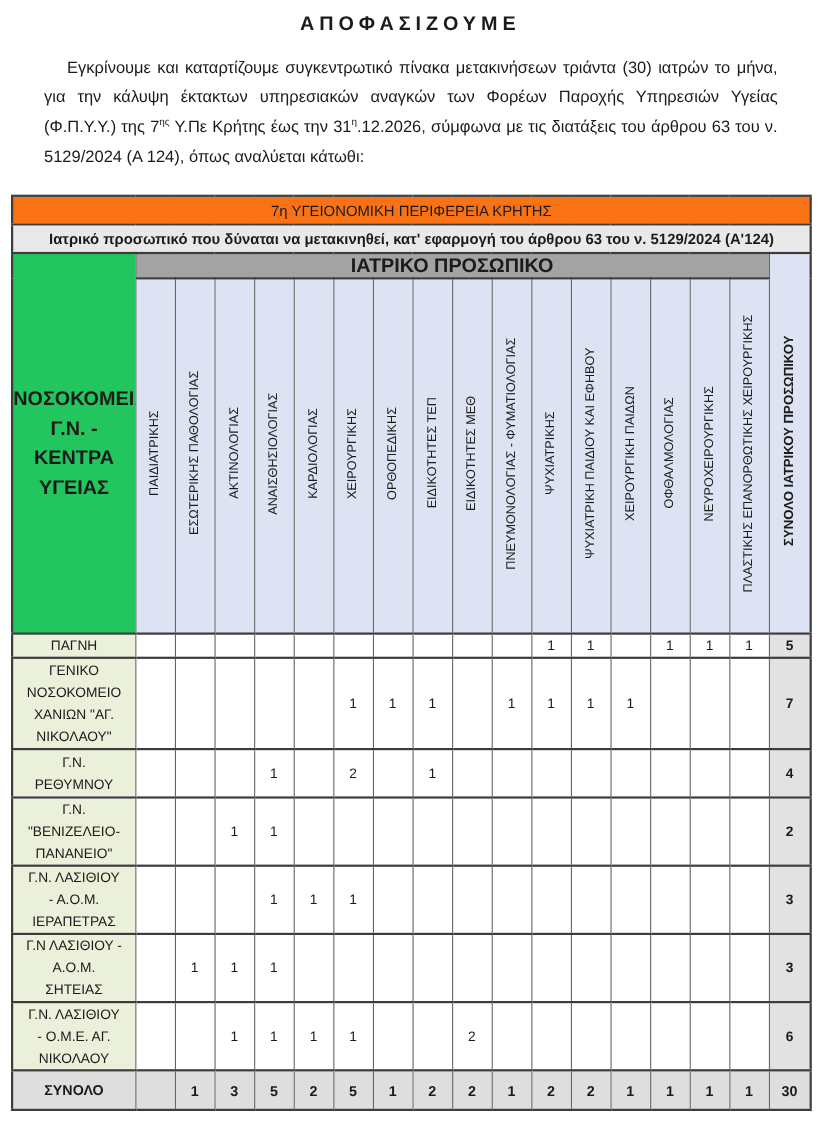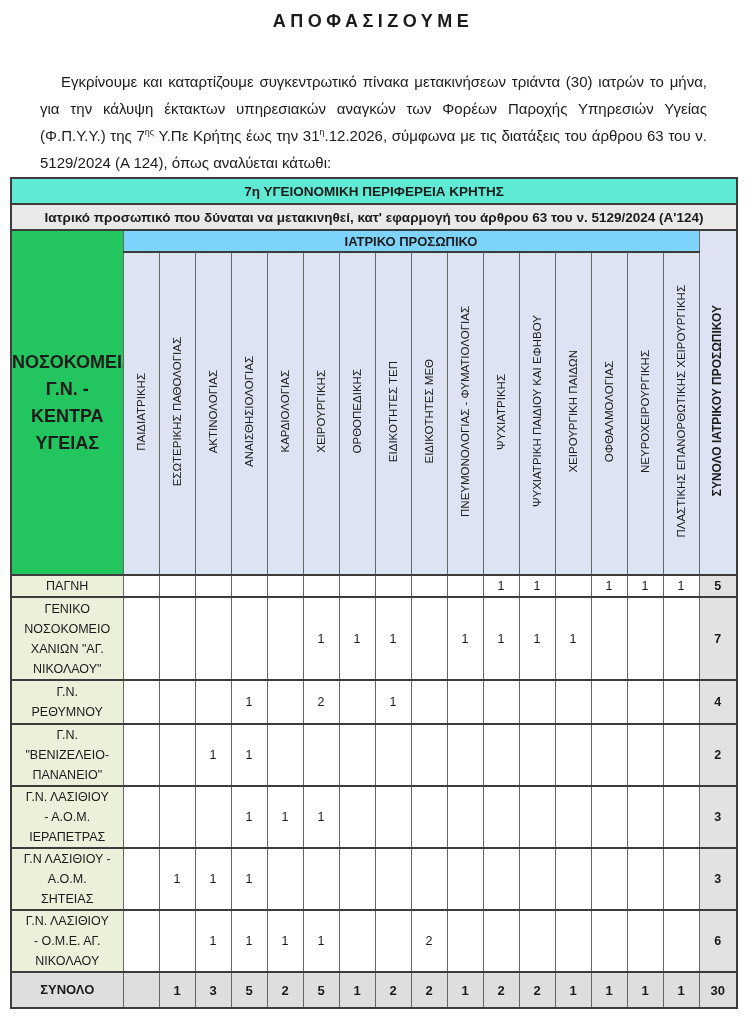--- a/index.html
+++ b/index.html
@@ -12,21 +12,21 @@
   .page { position:relative; width:746px; height:1024px; overflow:hidden; background:#fff; }
 
   .doc-title {
     margin:0; padding-top:11px;
     text-align:center;
     font-size:18px; font-weight:bold;
     letter-spacing:4.5px;
   }
 
   .para {
-    margin:36px 39px 0 40px;
+    margin:16px 39px 0 40px;
     font-size:15px; line-height:27px;
     text-align:justify;
     text-indent:21px;
   }
   .para sup { font-size:9px; line-height:0; }
 
   table.main {
     position:absolute; left:10px; top:177px;
     width:726px;
     border-collapse:collapse;
@@ -36,37 +36,37 @@
   table.main th, table.main td {
     border-left:1px solid #666;
     border-right:1px solid #666;
     border-top:2px solid #3c3c3c;
     border-bottom:2px solid #3c3c3c;
     padding:0;
     overflow:hidden;
   }
 
   tr.r-region th {
-    height:24px; background:#5eead4;
-    font-size:13.5px; font-weight:bold; text-align:center;
+    height:24px; background:#f97316;
+    font-size:13.5px; font-weight:normal; text-align:center;
   }
   tr.r-subtitle th {
     height:24px; background:#e9e9e9;
     font-size:13.5px; font-weight:bold; text-align:center;
   }
   tr.r-group { height:22px; }
   th.c-hosp-head {
     background:#22c55e;
     font-size:18px; font-weight:bold;
     text-align:center; vertical-align:middle;
     padding:0 5px; line-height:1.5;
   }
   th.c-group {
-    background:#7dd3fc;
-    font-size:13px; font-weight:bold;
+    background:#a3a3a3;
+    font-size:18px; font-weight:bold;
     text-align:center; vertical-align:middle;
   }
   tr.r-specialties { height:323px; }
   tr.r-specialties th {
     background:#dde3f3;
     text-align:center; vertical-align:middle;
     font-weight:normal;
   }
   .vtext {
     display:inline-block;

